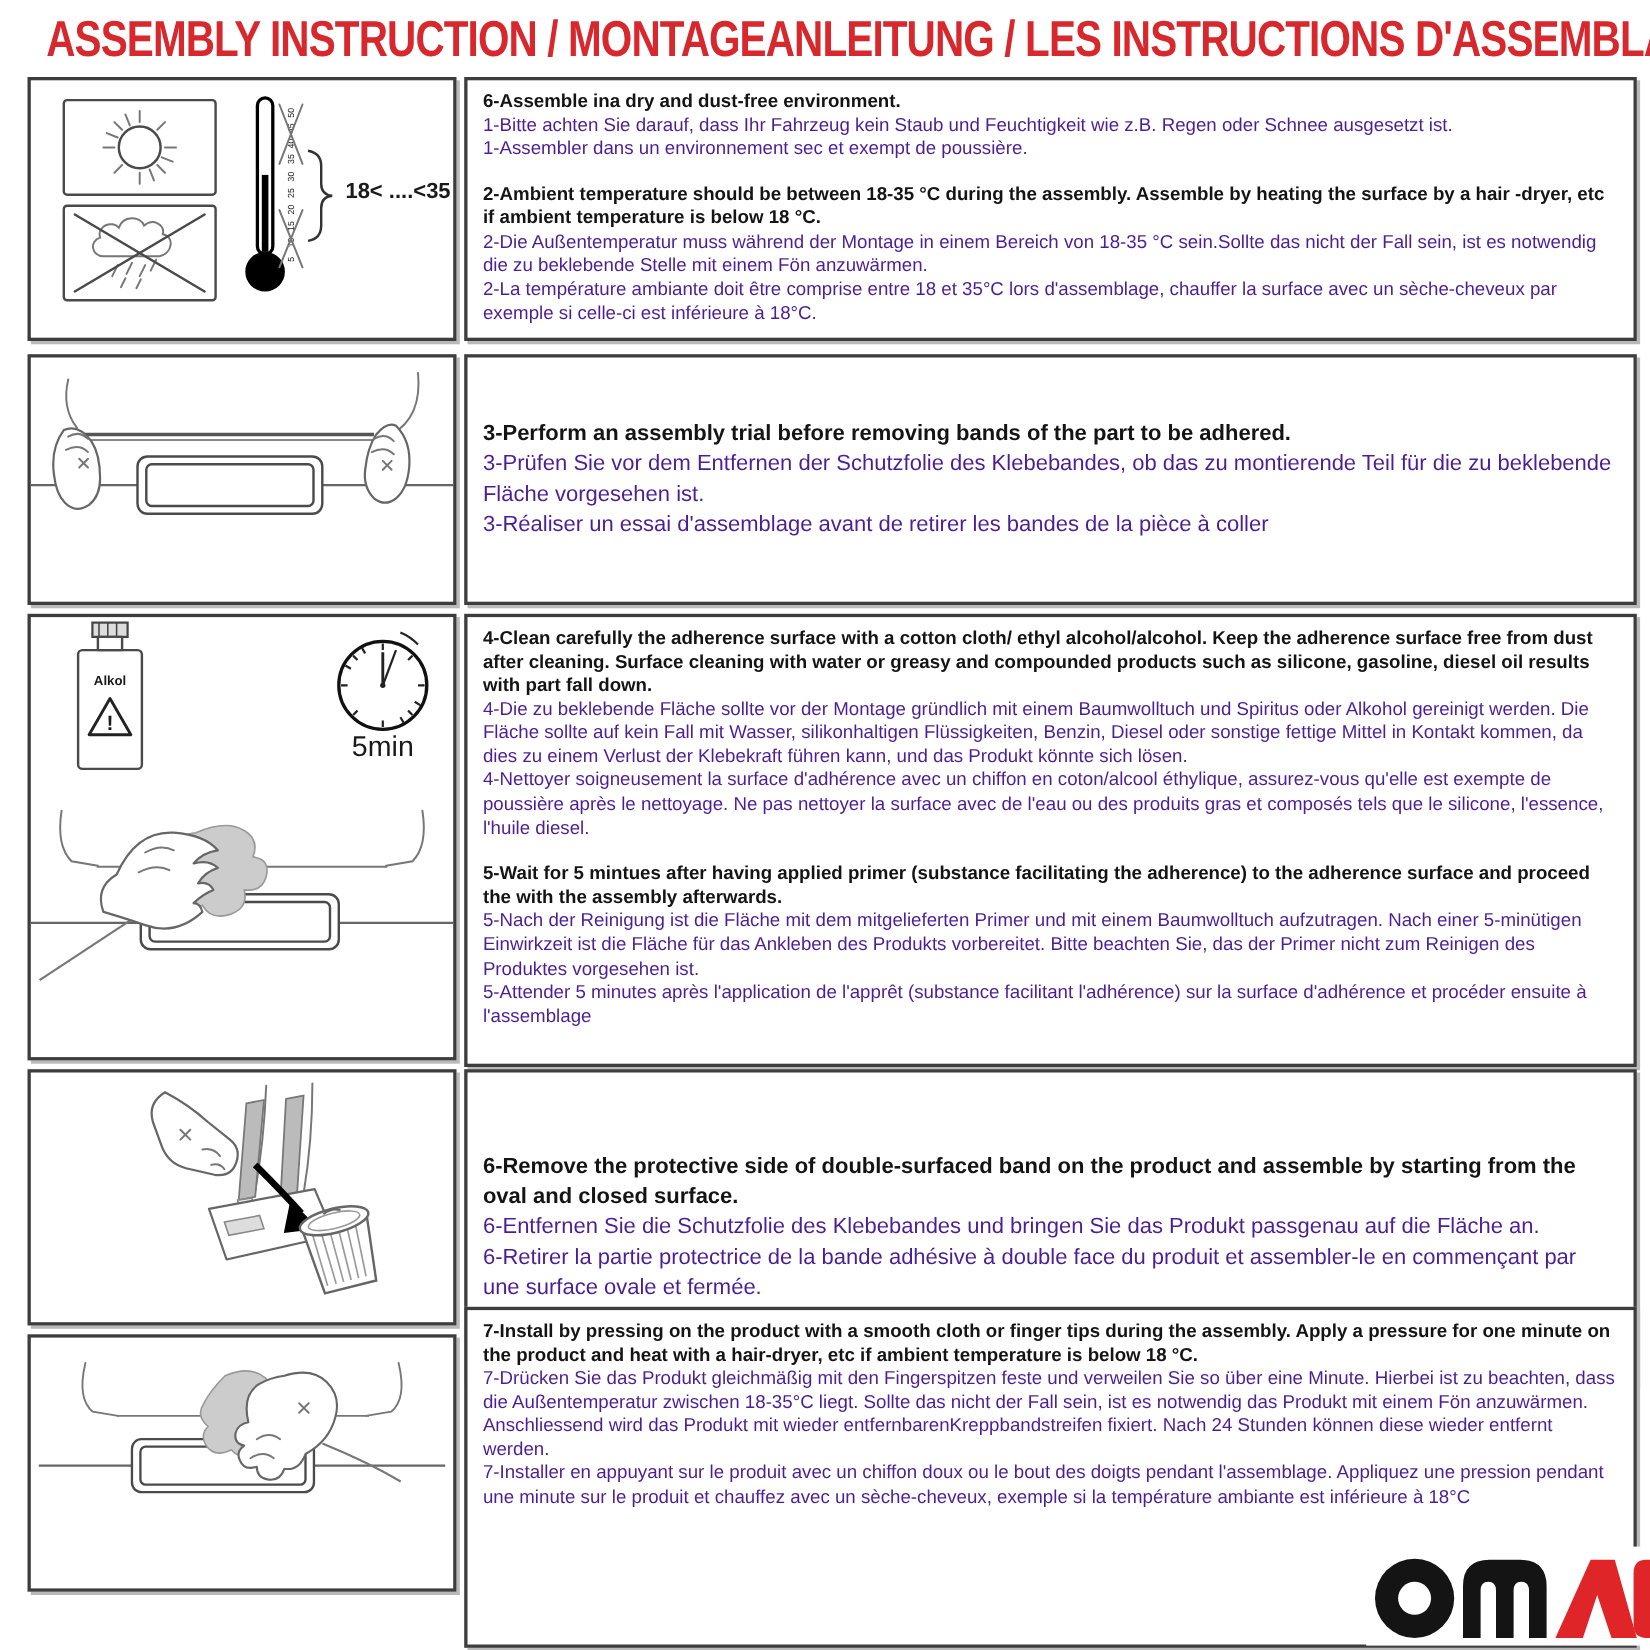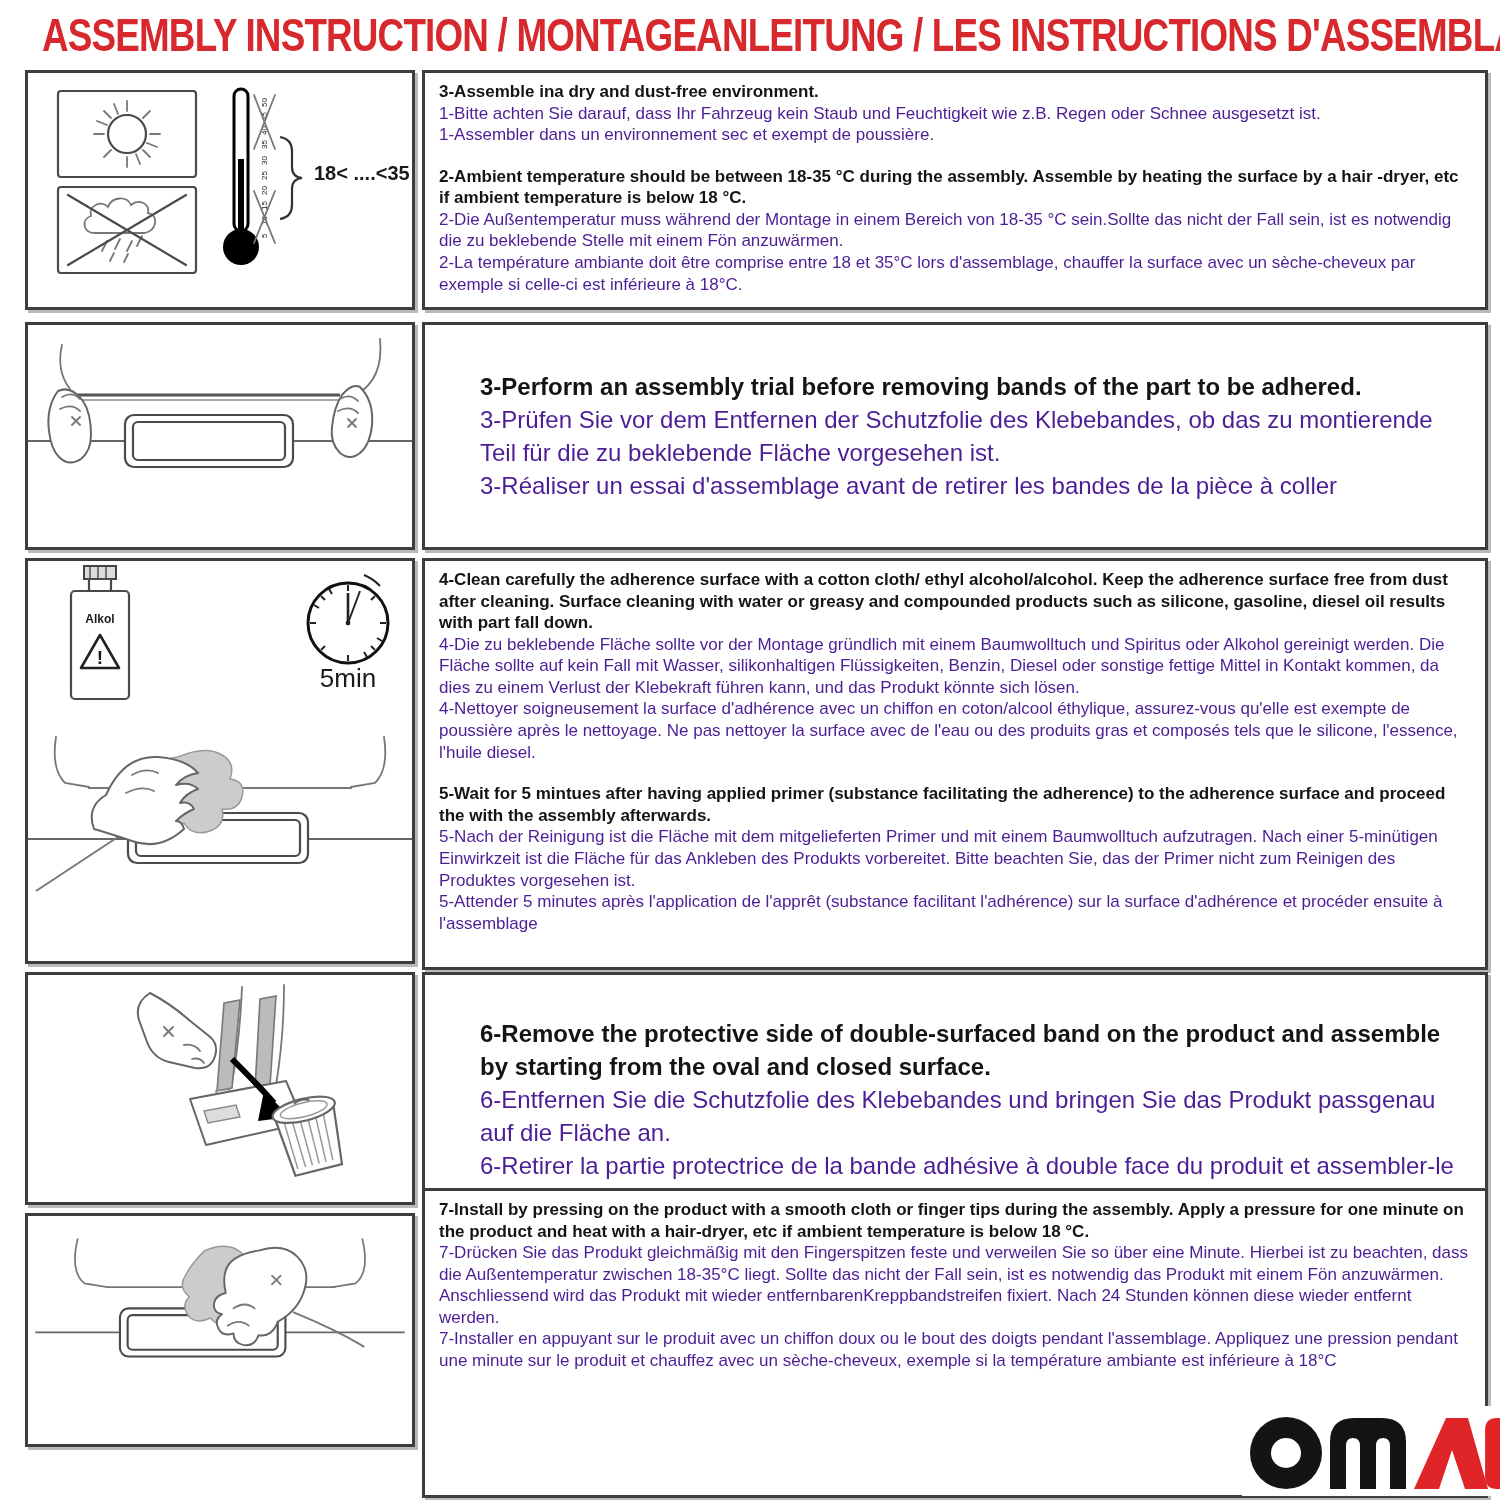--- a/index.html
+++ b/index.html
@@ -9,21 +9,21 @@
          letter-spacing:-1px;white-space:nowrap;transform:scaleX(.80);transform-origin:left top;}
   .figbox,.textbox{position:absolute;background:#fff;border:3px solid #3d3d3d;
          box-sizing:border-box;box-shadow:3px 3px 0 #b9b9b9;}
   .figbox{left:25px;width:390px;}
   .textbox{left:422px;width:1066px;padding:8px 14px;overflow:hidden;}
   .figbox svg{display:block;width:100%;height:100%;}
   .para{margin:0;font-size:17px;line-height:1.27;color:#4c1d95;}
   .para.en{font-weight:700;color:#141414;}
   .para.gap{height:20px;}
   .t-lg{display:flex;flex-direction:column;justify-content:center;}
-  .t-lg .para{font-size:24px;line-height:1.38;margin-left:41px;}
+  .t-lg .para{font-size:20px;line-height:1.38;}
   
   .r1f{top:70px;height:240px;}   .r1t{top:70px;height:240px;}
   .r2f{top:322px;height:228px;}  .r2t{top:322px;height:228px;}
   .r3f{top:558px;height:406px;text-align:right;}  .r3t{top:558px;height:412px;}
   .r4f{top:972px;height:233px;}  .r4t{top:972px;height:288px;}
   .r5f{top:1213px;height:234px;} .r5t{top:1188px;height:310px;}
   
   .ln{fill:none;stroke:#4a4a4a;stroke-width:2.2;stroke-linecap:round;stroke-linejoin:round;}
   .ln-thin{fill:none;stroke:#777;stroke-width:1.8;stroke-linecap:round;}
   .ln-blk{fill:none;stroke:#111;stroke-width:3;stroke-linecap:round;}
@@ -95,21 +95,21 @@
             <line x1="247" y1="22" x2="226" y2="76"></line>
           <line x1="226" y1="118" x2="247" y2="170"></line>
             <line x1="247" y1="118" x2="226" y2="170"></line>
         </g>
         <path d="M252,64 q12,2 12,14 v16 q0,10 10,11 q-10,1 -10,11 v16 q0,12 -12,14" fill="none" stroke="#333" stroke-width="2.2"></path>
         <text x="286" y="107" class="svgtxt" font-size="20" font-weight="600">18&lt; ....&lt;35 C</text>
       </g>
     </svg>
   </div>
   <div class="textbox r1t t-sm">
-      <p class="para en">3-Assemble ina dry and dust-free environment.</p>
+      <p class="para en">6-Assemble ina dry and dust-free environment.</p>
       <p class="para de">1-Bitte achten Sie darauf, dass Ihr Fahrzeug kein Staub und Feuchtigkeit wie z.B. Regen oder Schnee ausgesetzt ist.</p>
       <p class="para fr">1-Assembler dans un environnement sec et exempt de poussière.</p>
       <p class="para gap"></p>
       <p class="para en">2-Ambient temperature should be between 18-35 °C during the assembly. Assemble by heating the surface by a hair -dryer, etc if ambient temperature is below 18 °C.</p>
       <p class="para de">2-Die Außentemperatur muss während der Montage in einem Bereich von 18-35 °C sein.Sollte das nicht der Fall sein, ist es notwendig die zu beklebende Stelle mit einem Fön anzuwärmen.</p>
       <p class="para fr">2-La température ambiante doit être comprise entre 18 et 35°C lors d'assemblage, chauffer la surface avec un sèche-cheveux par exemple si celle-ci est inférieure à 18°C.</p>
     </div>
 
   <div class="figbox r2f">
     <svg viewBox="0 0 384 222">

